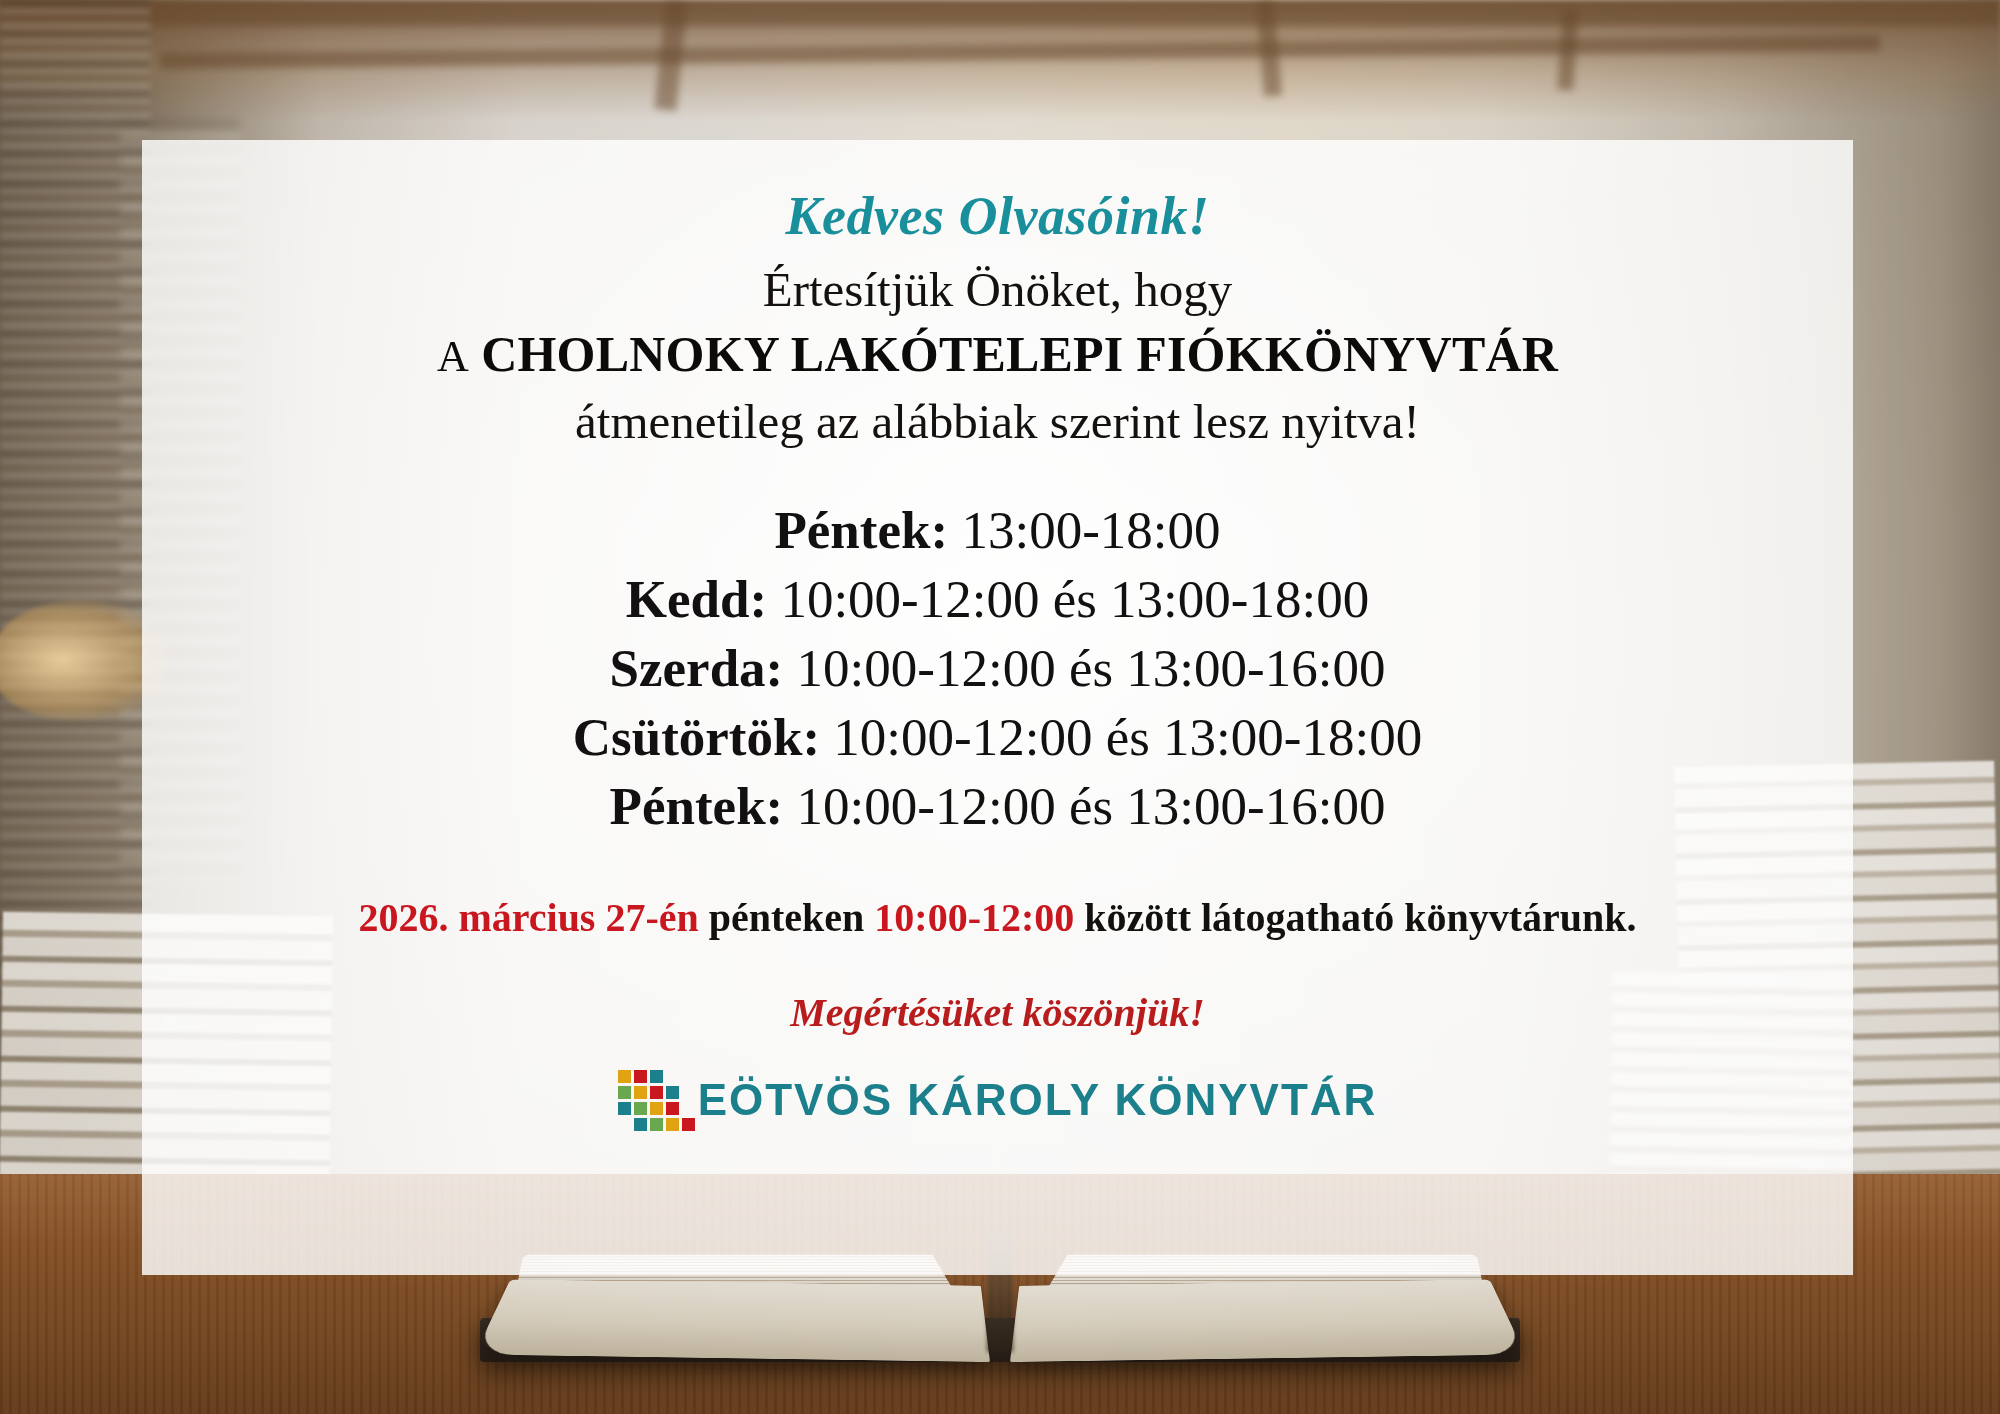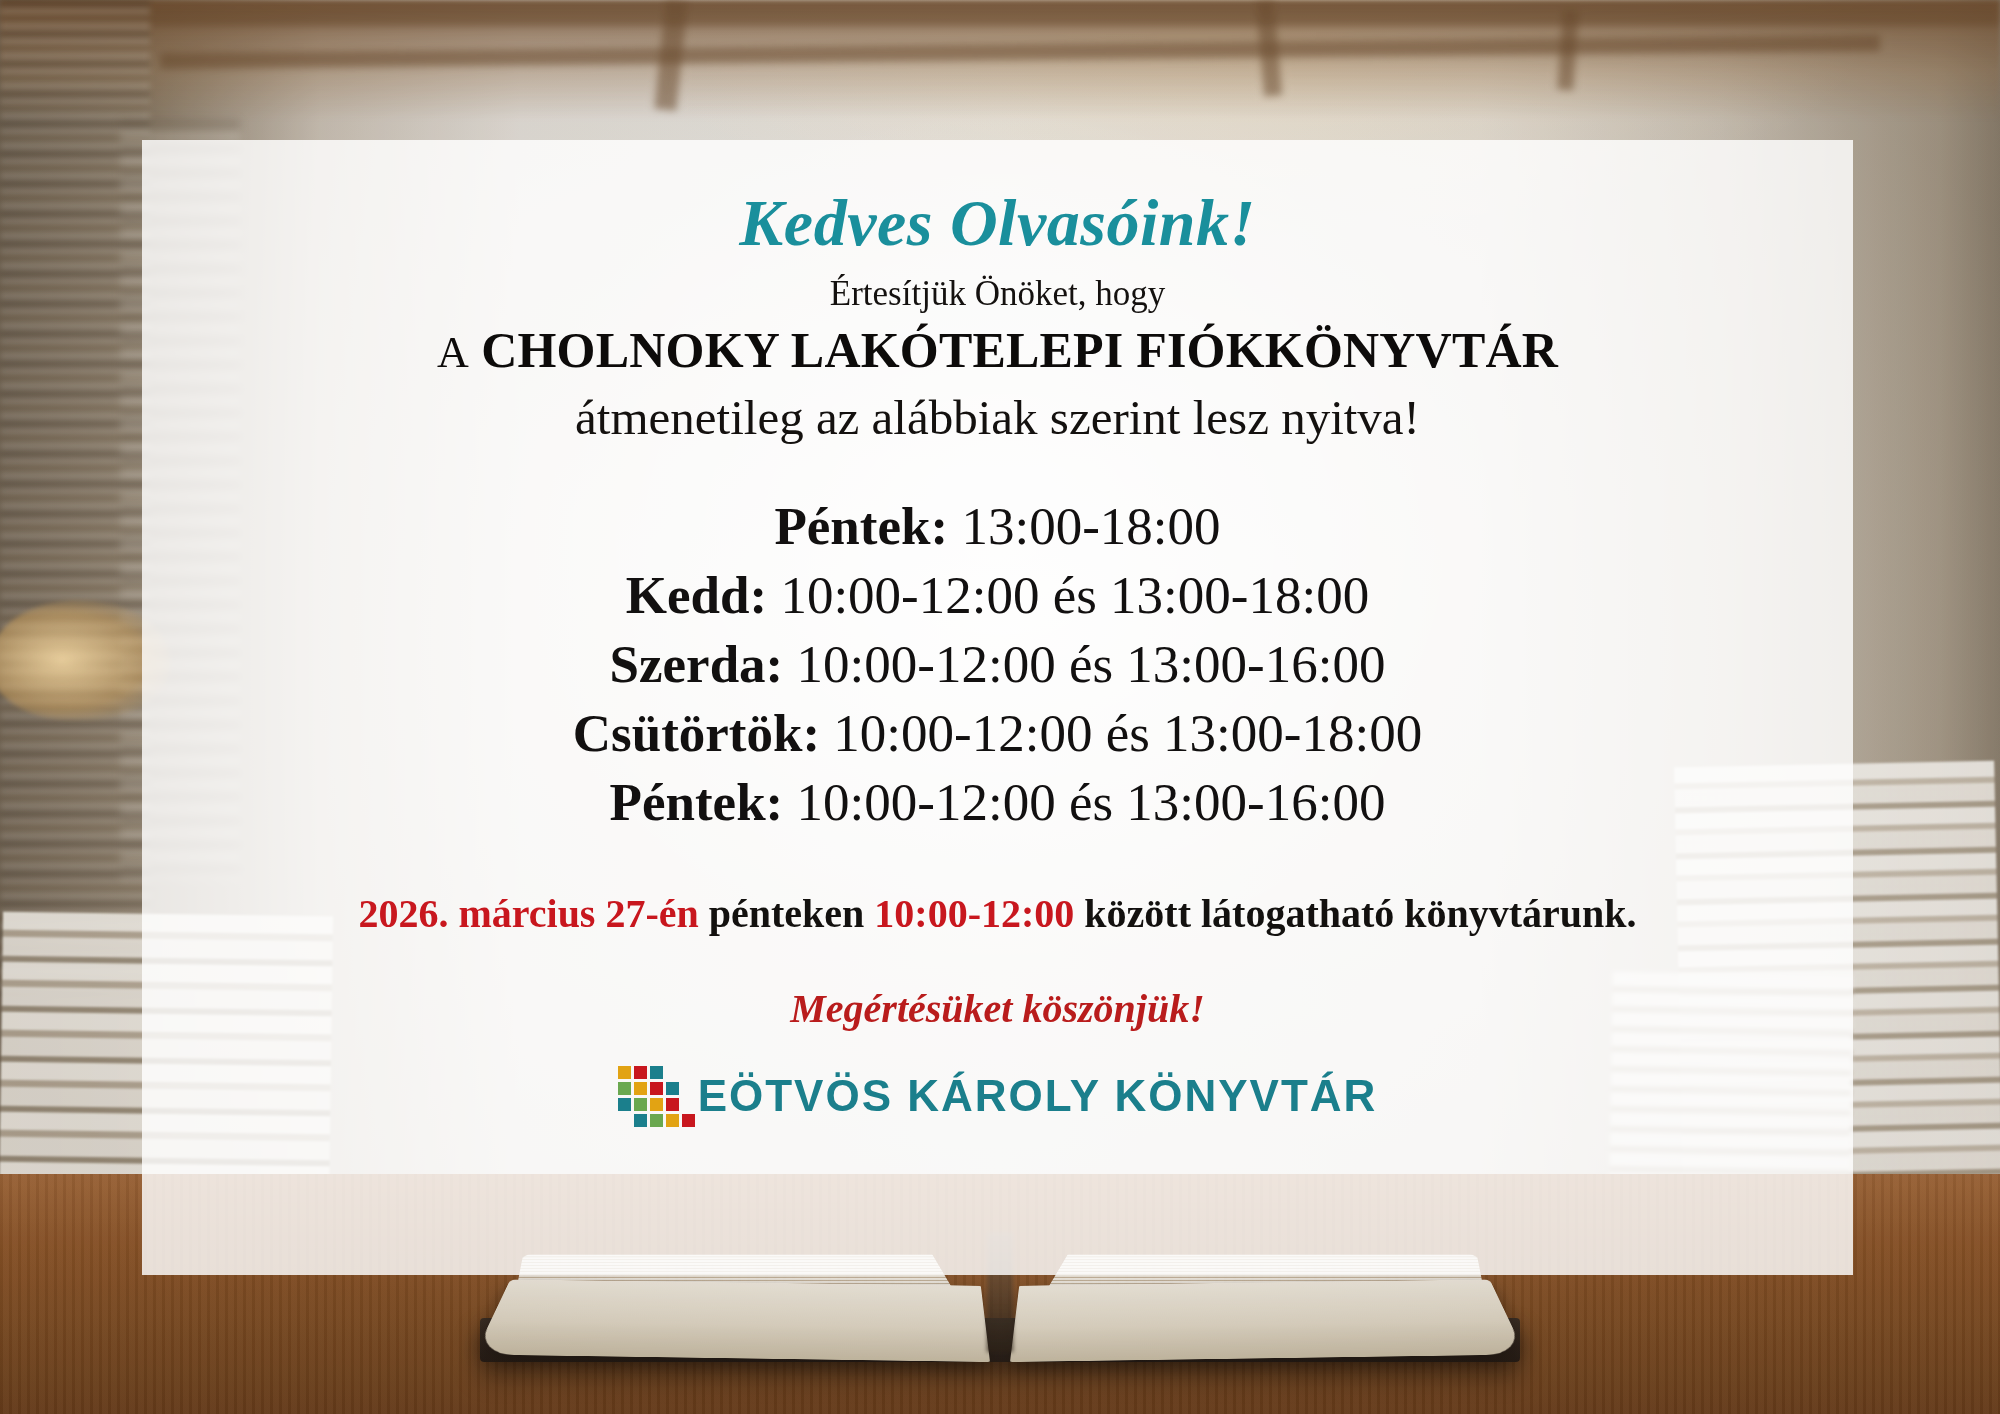--- a/index.html
+++ b/index.html
@@ -225,28 +225,28 @@
     padding: 22px 60px 0 60px;
     box-sizing: border-box;
     text-align: center;
   }
 
   .title {
     font-family: "Liberation Serif", serif;
     font-style: italic;
     font-weight: 700;
     color: #1a8f9c;
-    font-size: 66px;
+    font-size: 54px;
     line-height: 1.05;
     margin: 26px 0 16px 0;
     letter-spacing: 0.5px;
   }
 
   .lead {
-    font-size: 35px;
+    font-size: 49px;
     color: #14110f;
     line-height: 1.18;
     margin: 0 0 6px 0;
   }
 
   .branch-line {
     font-size: 50px;
     color: #0d0b0a;
     margin: 6px 0 10px 0;
     line-height: 1.16;

